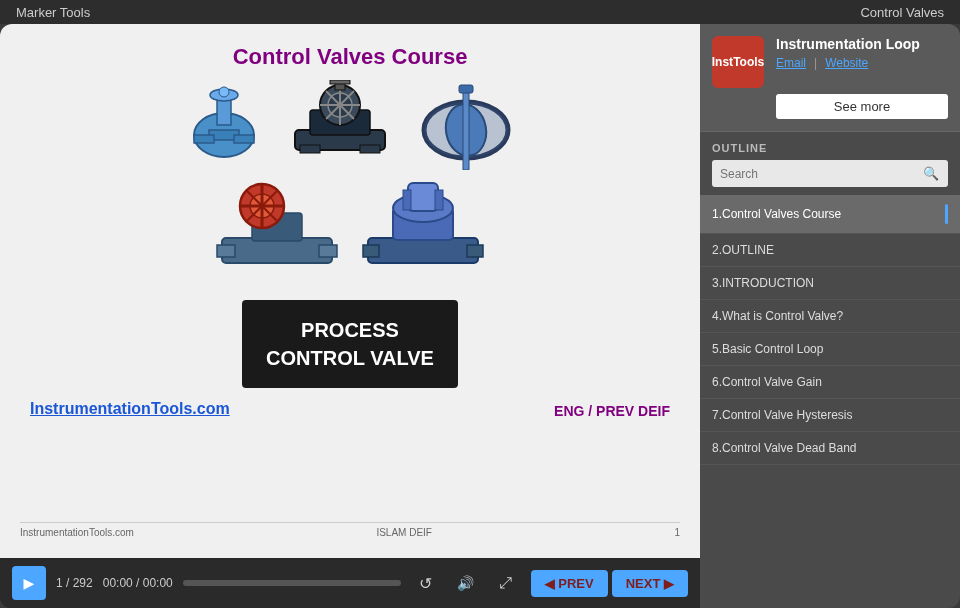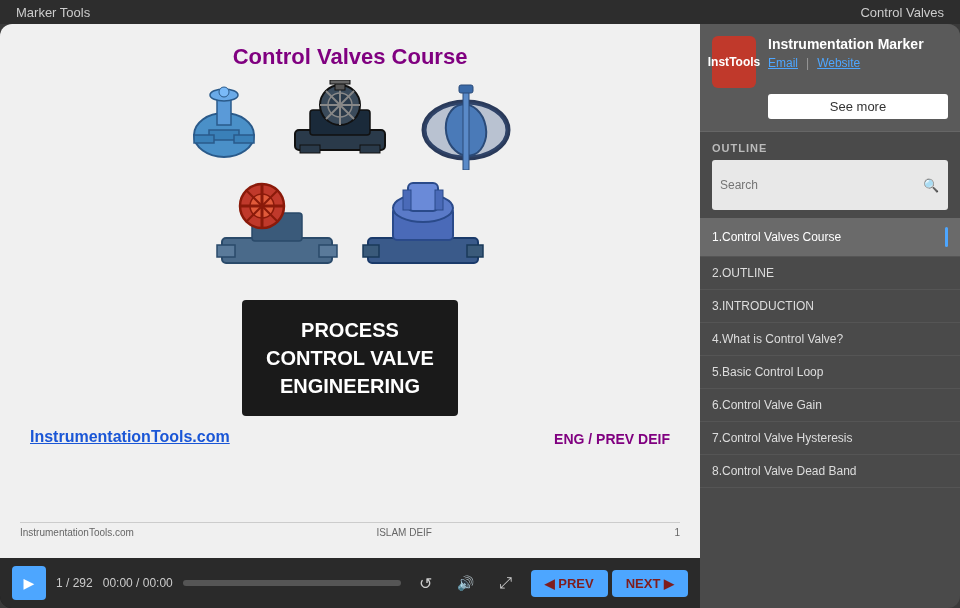--- a/index.html
+++ b/index.html
@@ -245,21 +245,21 @@
       align-items: flex-start;
       gap: 12px;
       border-bottom: 1px solid #666;
     }
 
     .instructor-logo {
       background: #c0392b;
       color: white;
       font-size: 12px;
       font-weight: bold;
-      width: 44px;
+      width: 52px;
       height: 52px;
       border-radius: 6px;
       display: flex;
       align-items: center;
       justify-content: center;
       text-align: right;
       line-height: 1.2;
       flex-shrink: 0;
     }
 
@@ -324,21 +324,21 @@
       align-items: center;
       background: #e8e8e8;
       border-radius: 3px;
       overflow: hidden;
     }
 
     .search-input {
       flex: 1;
       border: none;
       background: transparent;
-      padding: 18px 8px;
+      padding: 6px 8px;
       font-size: 12px;
       color: #333;
       outline: none;
     }
 
     .search-icon {
       padding: 6px 8px;
       color: #555;
       font-size: 13px;
     }
@@ -461,21 +461,20 @@
             <rect x="77" y="12" width="8" height="20" fill="#4a6ab8" stroke="#2a4a8a" stroke-width="1"></rect>
 
             <rect x="5" y="67" width="16" height="12" fill="#3a5a7a" stroke="#1a3a5a" stroke-width="1.5"></rect>
             <rect x="109" y="67" width="16" height="12" fill="#3a5a7a" stroke="#1a3a5a" stroke-width="1.5"></rect>
           </svg>
         </div>
 
         <div class="black-banner">
           <div>PROCESS</div>
           <div>CONTROL VALVE</div>
-          <div>ENGINEERING</div>
         </div>
 
         <div style="display:flex; justify-content:space-between; width:100%; align-items:center; padding: 0 10px;">
           <div class="website-link">InstrumentationTools.com</div>
           <div class="author-text">ENG / PREV DEIF</div>
         </div>
 
         <div class="slide-footer">
           <span class="footer-left-text">InstrumentationTools.com</span>
           <span class="footer-right-text">ISLAM DEIF</span>
@@ -518,21 +517,21 @@
   </div>
 
   <div class="sidebar">
 
     <div class="instructor-card">
       <div class="instructor-logo">
         <div>Inst</div>
         <div>Tools</div>
       </div>
       <div class="instructor-info">
-        <div class="instructor-name">Instrumentation Marker</div>
+        <div class="instructor-name">Instrumentation Loop</div>
         <div class="instructor-links">
           <span class="instructor-link">Email</span>
           <span class="link-divider">|</span>
           <span class="instructor-link">Website</span>
         </div>
         <button class="see-more-btn">See more</button>
       </div>
     </div>
 
     <div class="outline-section">

